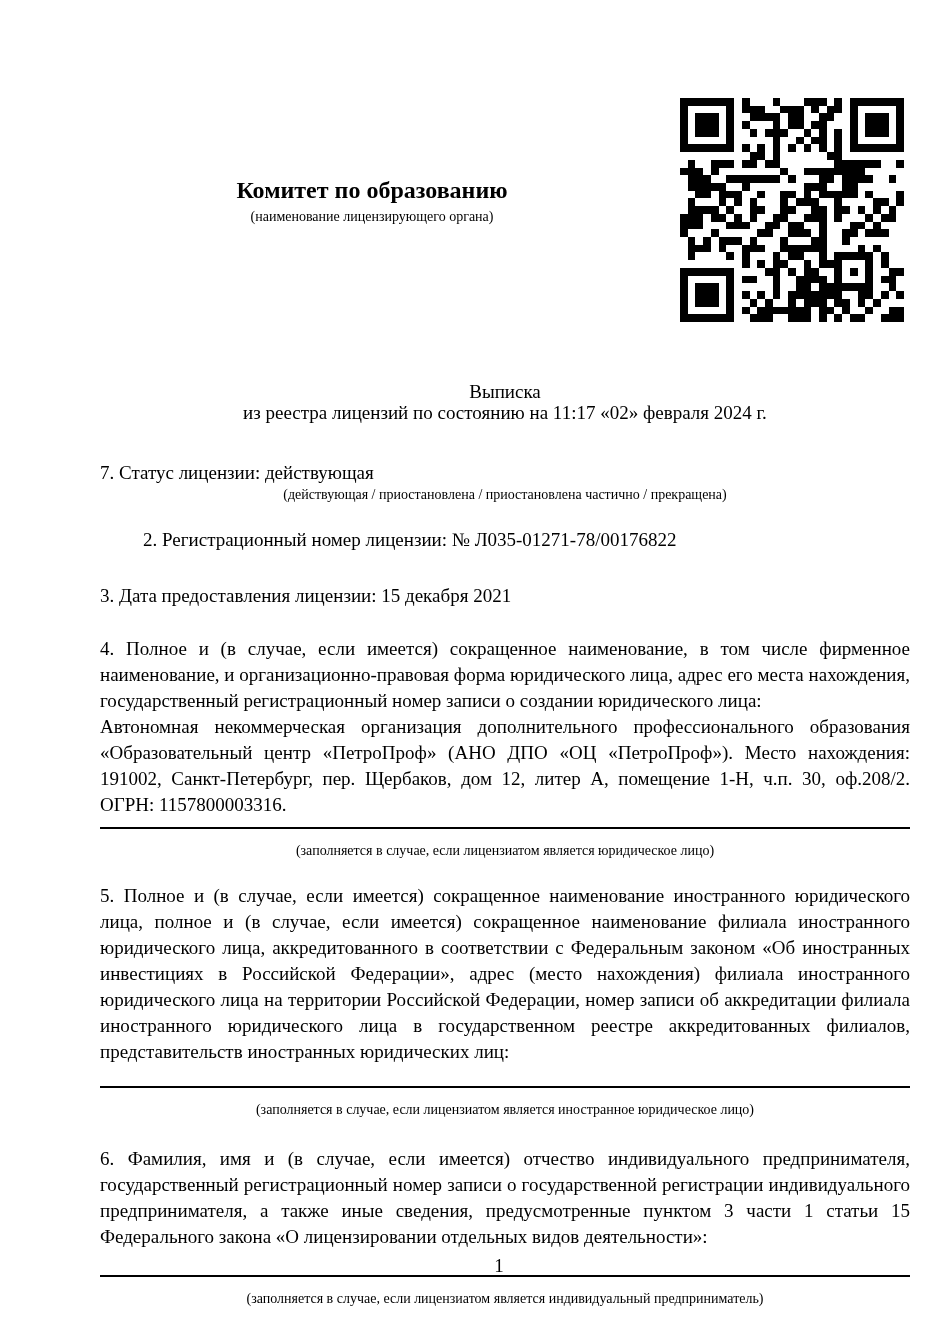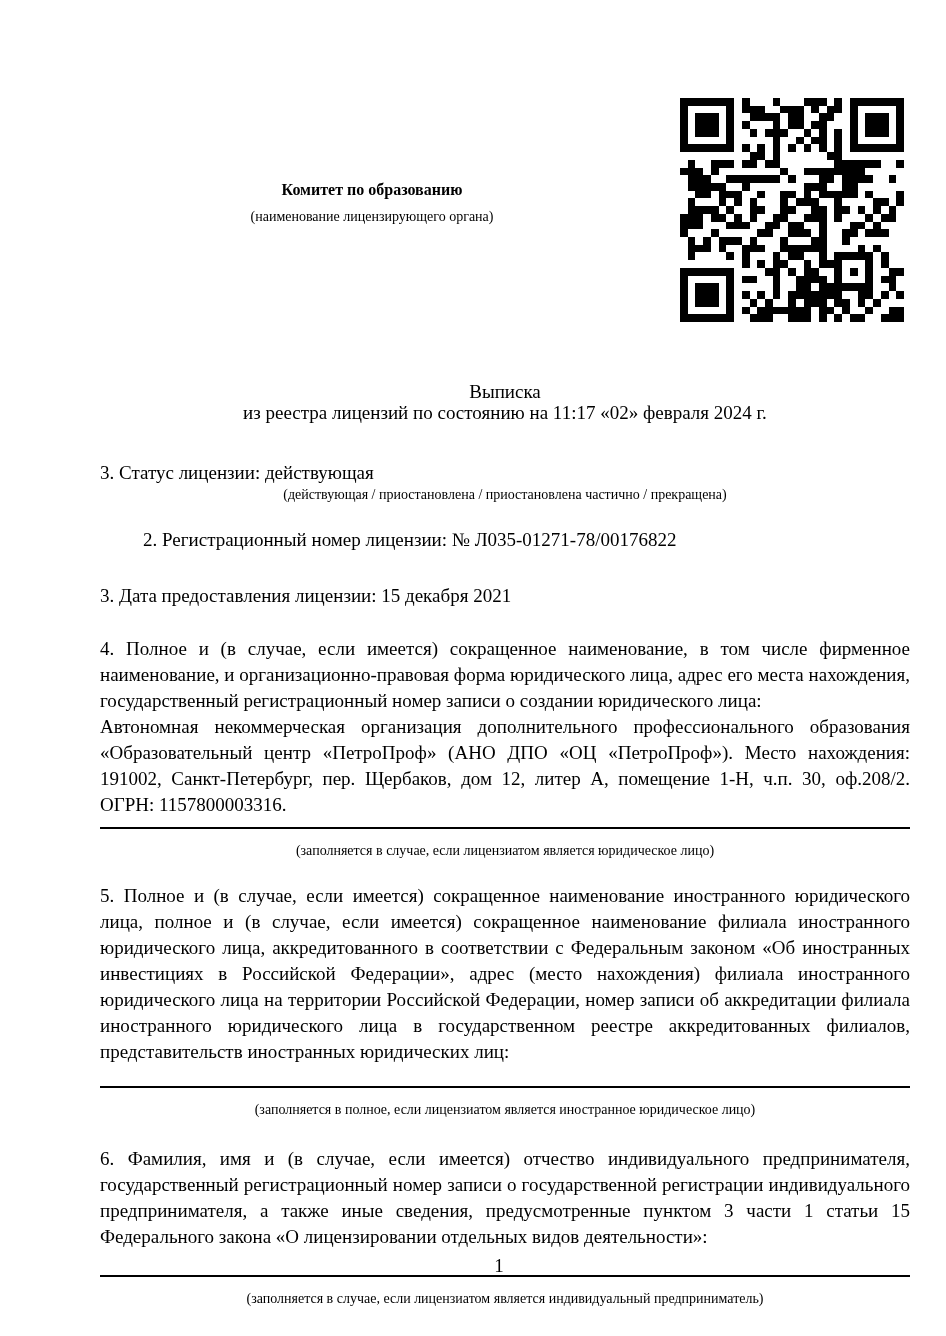--- a/index.html
+++ b/index.html
@@ -16,21 +16,21 @@
 
   
   .header-block {
     position: absolute;
     left: 94px;
     top: 176px;
     width: 556px;
     text-align: center;
   }
   .authority {
-    font-size: 16px;
+    font-size: 24px;
     font-weight: bold;
     line-height: 28px;
   }
   .authority-caption {
     font-size: 14px;
     line-height: 16px;
     margin-top: 5px;
   }
 
   
@@ -545,35 +545,35 @@
       </svg>
   </div>
 
   <div class="content">
 
     <div class="doc-title">
       <div>Выписка</div>
       <div>из реестра лицензий по состоянию на 11:17 «02» февраля 2024 г.</div>
     </div>
 
-    <div class="item i1">3. Статус лицензии: действующая</div>
+    <div class="item i1">7. Статус лицензии: действующая</div>
     <div class="cap cap1">(действующая / приостановлена / приостановлена частично / прекращена)</div>
 
     <div class="item i2">2. Регистрационный номер лицензии: № Л035-01271-78/00176822</div>
 
     <div class="item i3">3. Дата предоставления лицензии: 15 декабря 2021</div>
 
     <p class="para p4">4. Полное и (в случае, если имеется) сокращенное наименование, в том числе фирменное наименование, и организационно-правовая форма юридического лица, адрес его места нахождения, государственный регистрационный номер записи о создании юридического лица:</p>
     <p class="para">Автономная некоммерческая организация дополнительного профессионального образования «Образовательный центр «ПетроПроф» (АНО ДПО «ОЦ «ПетроПроф»). Место нахождения: 191002, Санкт-Петербург, пер. Щербаков, дом 12, литер А, помещение 1-Н, ч.п. 30, оф.208/2. ОГРН: 1157800003316.</p>
     <hr class="rule rule4">
     <div class="cap rule-cap">(заполняется в случае, если лицензиатом является юридическое лицо)</div>
 
     <p class="para p5">5. Полное и (в случае, если имеется) сокращенное наименование иностранного юридического лица, полное и (в случае, если имеется) сокращенное наименование филиала иностранного юридического лица, аккредитованного в соответствии с Федеральным законом «Об иностранных инвестициях в Российской Федерации», адрес (место нахождения) филиала иностранного юридического лица на территории Российской Федерации, номер записи об аккредитации филиала иностранного юридического лица в государственном реестре аккредитованных филиалов, представительств иностранных юридических лиц:</p>
     <hr class="rule rule5">
-    <div class="cap rule-cap">(заполняется в полное, если лицензиатом является иностранное юридическое лицо)</div>
+    <div class="cap rule-cap">(заполняется в случае, если лицензиатом является иностранное юридическое лицо)</div>
 
     <p class="para p6">6. Фамилия, имя и (в случае, если имеется) отчество индивидуального предпринимателя, государственный регистрационный номер записи о государственной регистрации индивидуального предпринимателя, а также иные сведения, предусмотренные пунктом 3 части 1 статьи 15 Федерального закона «О лицензировании отдельных видов деятельности»:</p>
     <hr class="rule rule6">
     <div class="cap rule-cap">(заполняется в случае, если лицензиатом является индивидуальный предприниматель)</div>
 
     <div class="item i7">7. Идентификационный номер налогоплательщика: 7840036213</div>
 
   </div>
 
   <div class="page-number">1</div>

